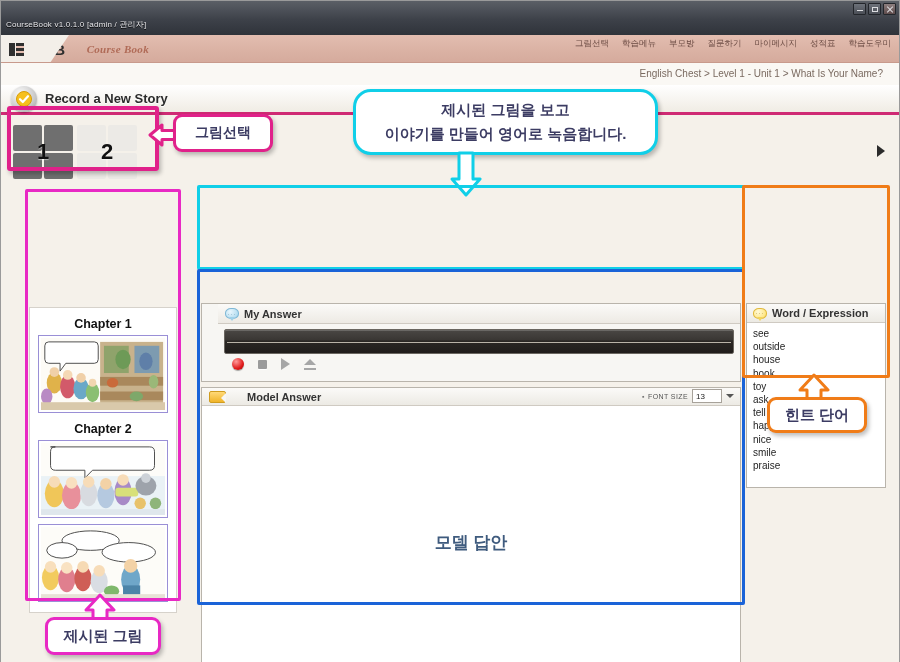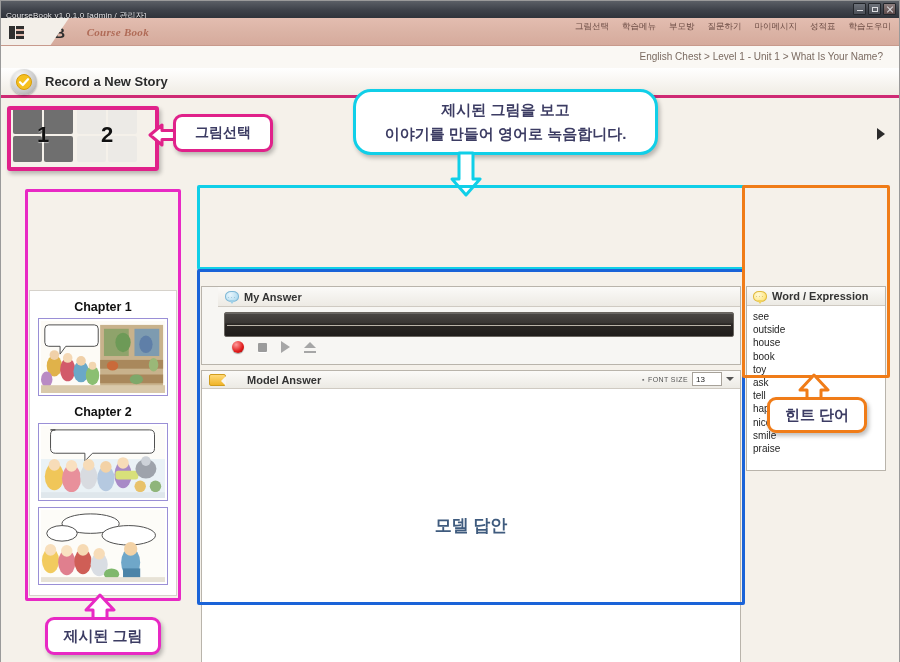--- a/index.html
+++ b/index.html
@@ -12,21 +12,21 @@
   }
   .app {
     position: absolute; left: 0; top: 0;
     width: 900px; height: 662px;
     background: #f3efe9;
     border: 1px solid #9a9a9a;
   }
 
   
   .titlebar {
-    height: 17px;
+    height: 34px;
     background: linear-gradient(180deg,#5b5f66 0%, #3d4149 55%, #2f333a 100%);
     display: flex; align-items: center;
     padding: 12px 2px 0 5px;
     position: relative;
   }
   .titlebar-text {
     font-size: 8px; color: #e7e7ea; letter-spacing: .2px;
     white-space: nowrap; text-shadow: 0 1px 0 #000;
   }
   .win-btns { position: absolute; right: 3px; top: 2px; display: flex; gap: 2px; }

